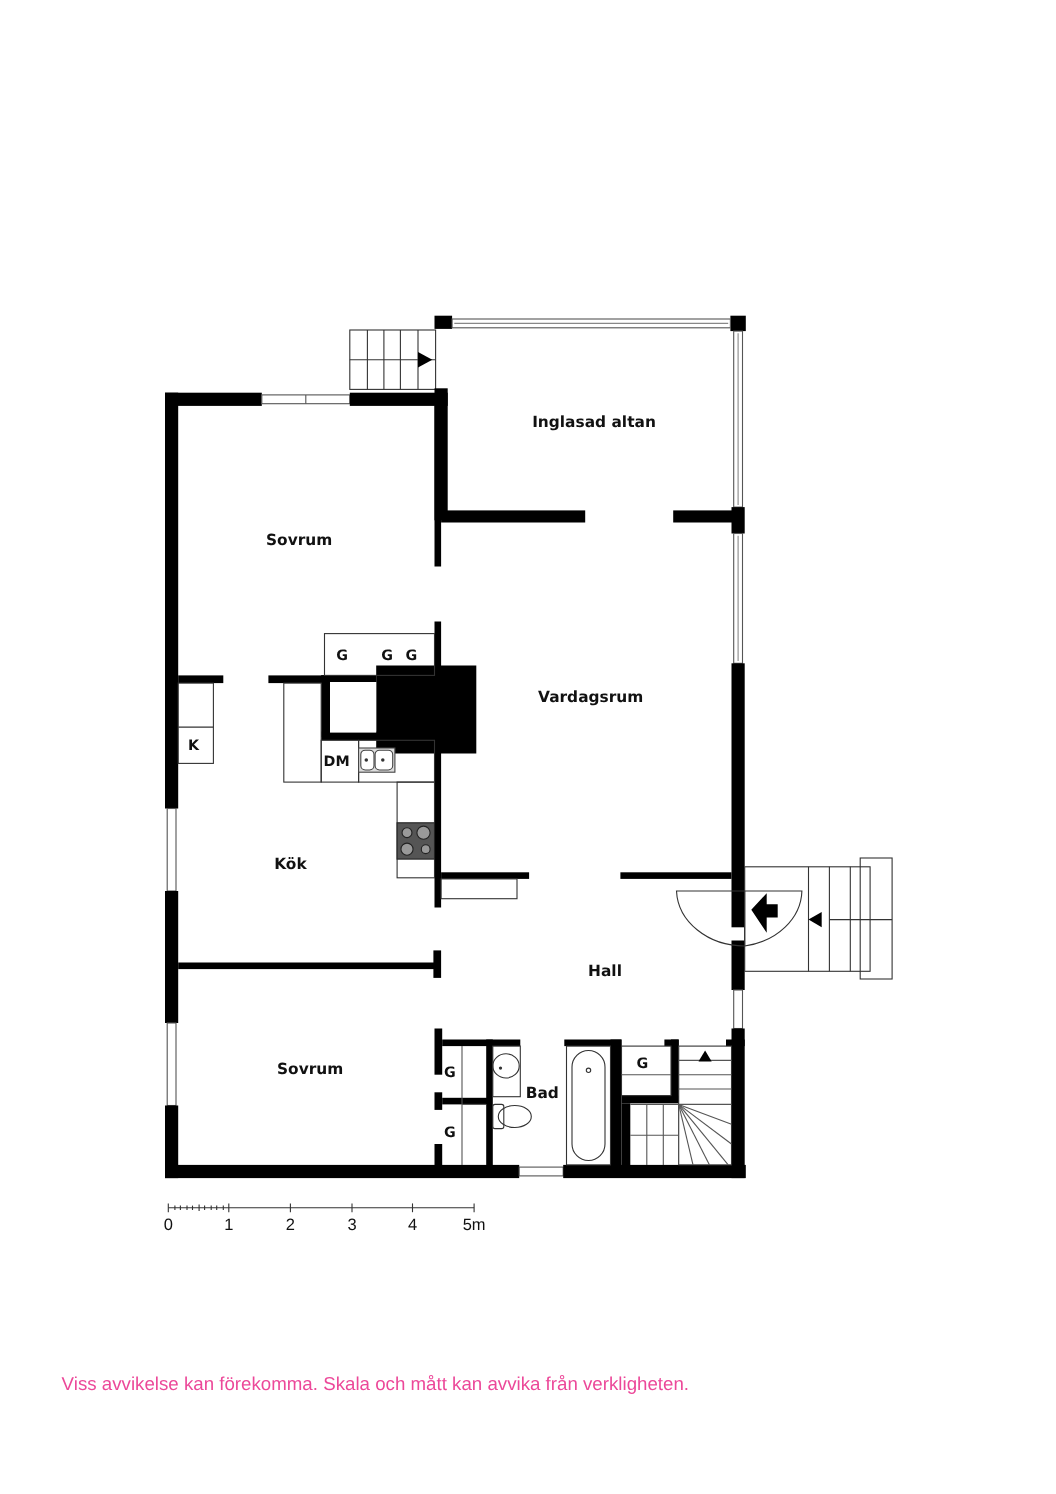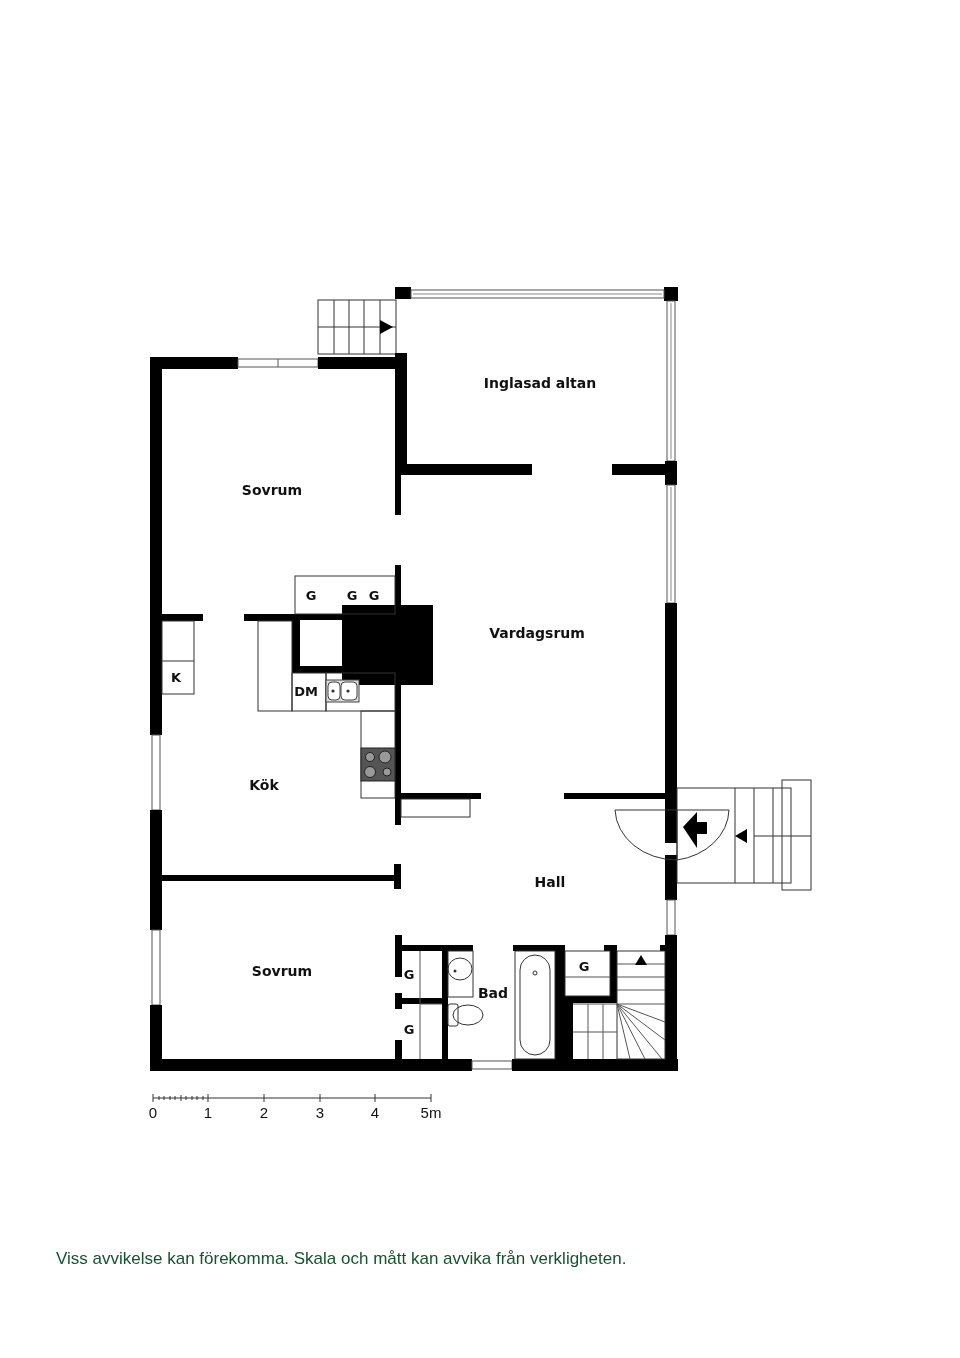--- a/index.html
+++ b/index.html
@@ -1,21 +1,21 @@
 <!DOCTYPE html>
 <html><head>
   <meta charset="utf-8">
   <style>
     html, body { margin: 0; padding: 0; background: #ffffff; }
     body { width: 960px; height: 1358px; position: relative; overflow: hidden; font-family: "DejaVu Sans", sans-serif; }
     #plan { position: absolute; left: 0; top: 0; }
     .room-label { font-family: "DejaVu Sans", sans-serif; font-weight: bold; font-size: 14px; fill: #111; }
     .fixture-label { font-family: "DejaVu Sans", sans-serif; font-weight: bold; font-size: 13px; fill: #111; }
     .scale-label { font-family: "Liberation Sans", sans-serif; font-size: 15px; fill: #111; }
-    .disclaimer { position: absolute; left: 56px; top: 1249px; font-family: "Liberation Sans", sans-serif; font-size: 17px; color: #14532d; }
+    .disclaimer { position: absolute; left: 56px; top: 1249px; font-family: "Liberation Sans", sans-serif; font-size: 17px; color: #ec4899; }
     .wall { fill: #000; }
     .thin { fill: none; stroke: #333; stroke-width: 1; }
     .win { fill: #fff; stroke: #555; stroke-width: 1; }
   </style>
 </head>
 <body>
 
 <svg id="plan" width="960" height="1358" viewBox="0 0 960 1358">
 
   <g>

